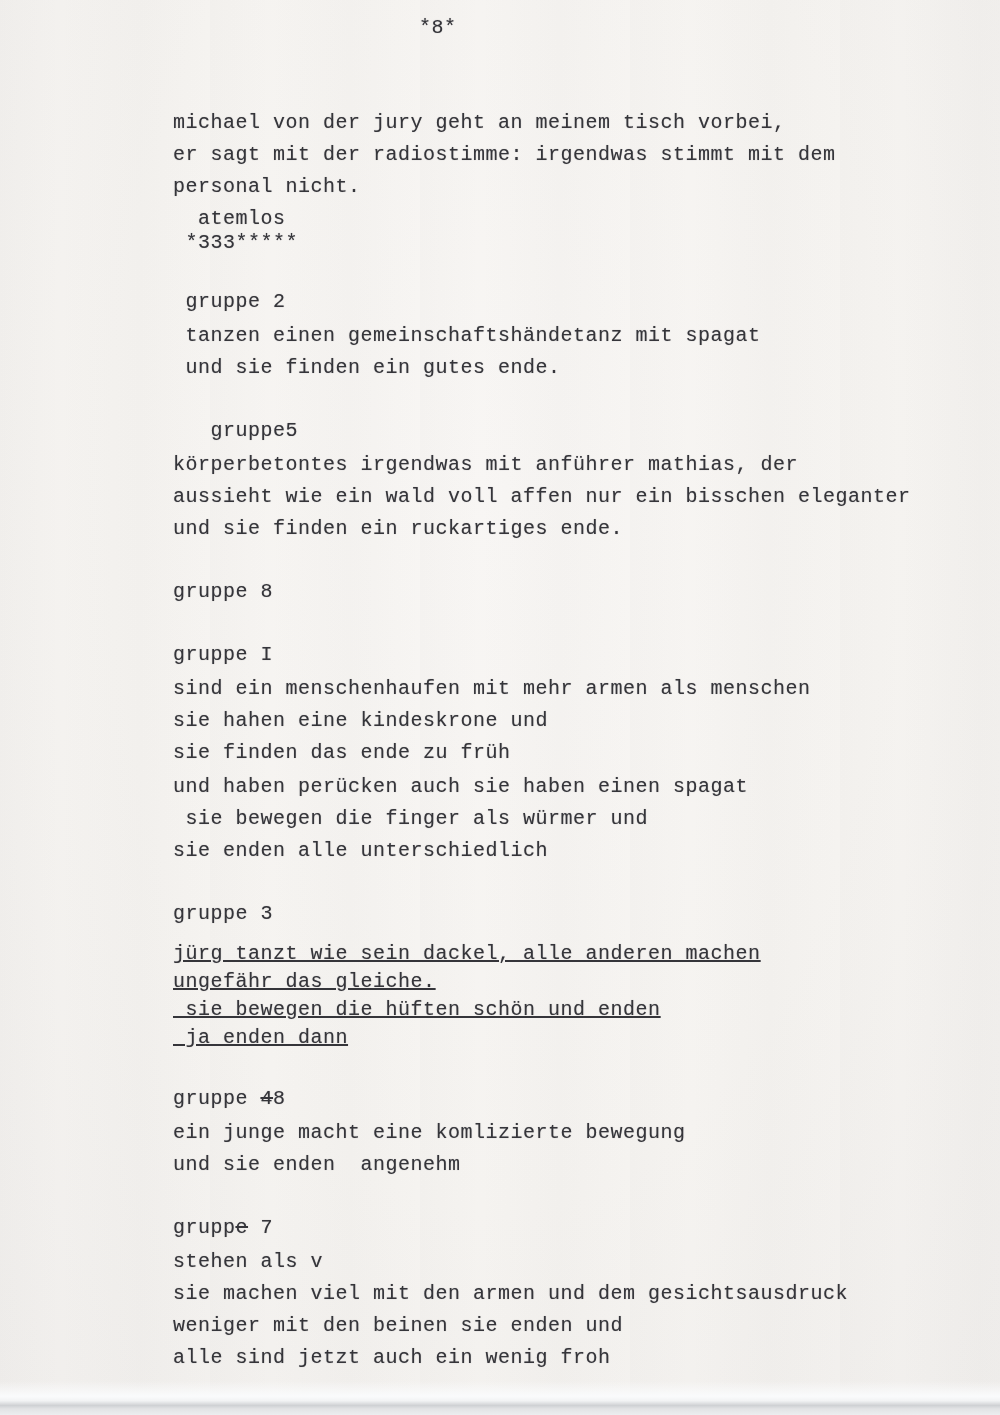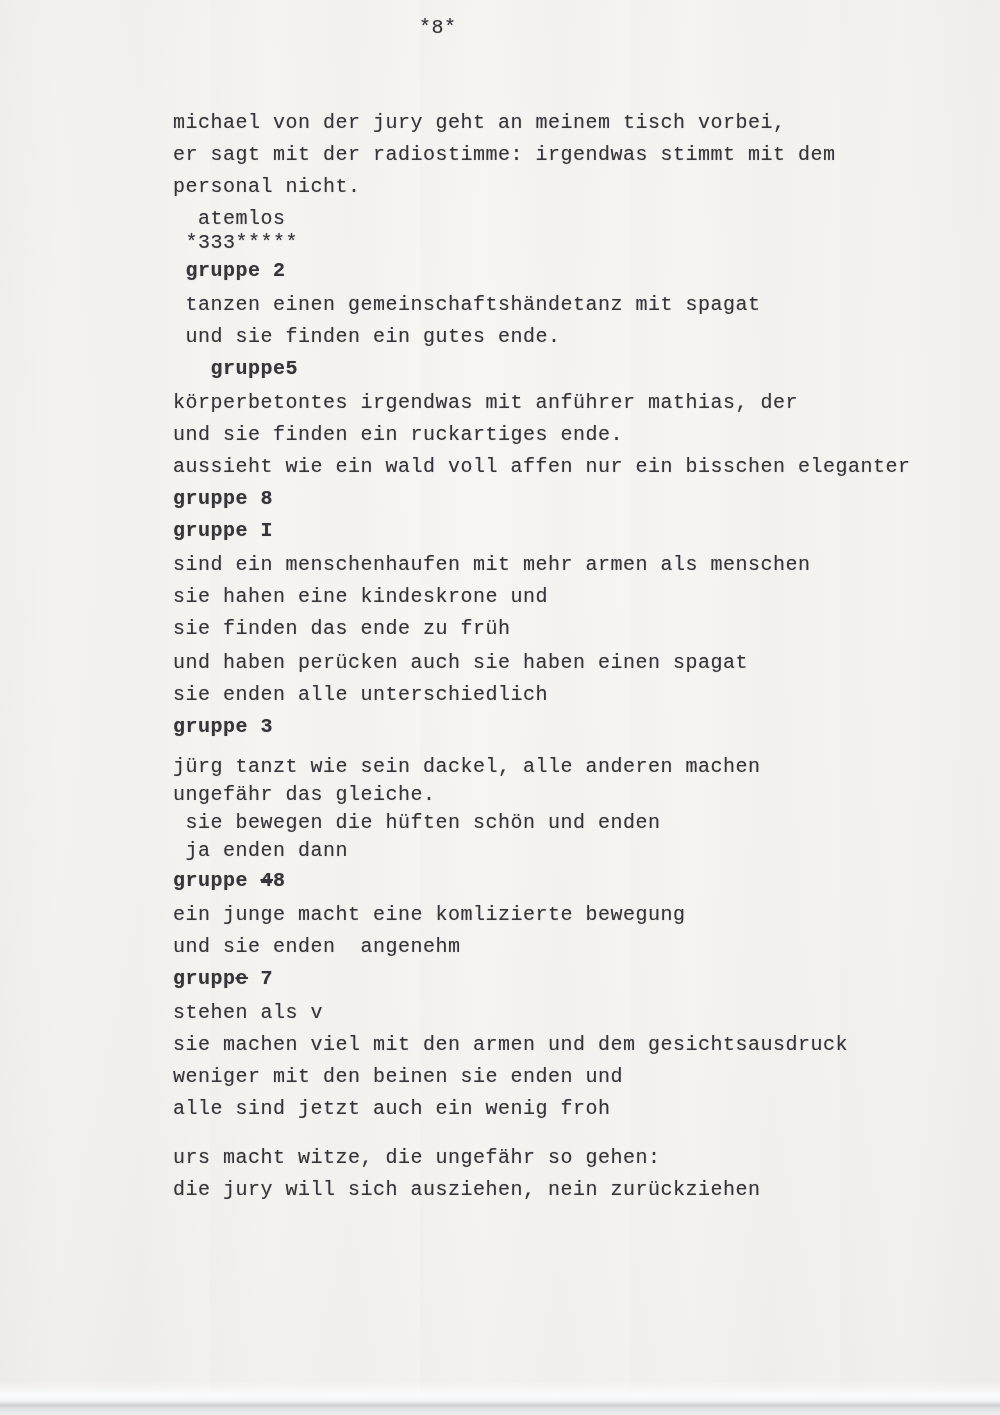--- a/index.html
+++ b/index.html
@@ -33,27 +33,27 @@
     white-space: pre;
   }
   .doc {
     position: absolute;
     left: 173px;
     top: 107px;
     width: 800px;
   }
   .block { margin: 0; }
   .line { white-space: pre; }
-  .block + .block.heading      { margin-top: 0; font-weight: bold; }
+  .block + .block.heading      { margin-top: 31px; }
   .block + .block.para         { margin-top: 2px; }
   .block + .block.para-tight   { margin-top: 10px; }
   .block + .block.para-spaced  { margin-top: 17px; }
   .block + .block.subtitle     { margin-top: 4px; }
   .subtitle   { line-height: 24px; }
-  .para-tight { line-height: 28px; }
+  .para-tight { line-height: 28px; text-decoration: underline; }
   .strike {
     text-decoration: line-through;
     text-decoration-thickness: 2px;
   }
   .page-bottom-edge {
     position: absolute;
     left: 0; right: 0; bottom: 0;
     height: 34px;
     pointer-events: none;
     background: linear-gradient(180deg,
@@ -86,36 +86,37 @@
       </div>
       <div class="block para">
         <div class="line"> tanzen einen gemeinschaftshändetanz mit spagat</div>
         <div class="line"> und sie finden ein gutes ende.</div>
       </div>
       <div class="block heading">
         <div class="line">   gruppe5</div>
       </div>
       <div class="block para">
         <div class="line">körperbetontes irgendwas mit anführer mathias, der</div>
+        <div class="line">aussieht wie ein wald voll affen nur ein bisschen eleganter</div>
         <div class="line">und sie finden ein ruckartiges ende.</div>
-        <div class="line">aussieht wie ein wald voll affen nur ein bisschen eleganter</div>
       </div>
       <div class="block heading">
         <div class="line">gruppe 8</div>
       </div>
       <div class="block heading">
         <div class="line">gruppe I</div>
       </div>
       <div class="block para">
         <div class="line">sind ein menschenhaufen mit mehr armen als menschen</div>
         <div class="line">sie hahen eine kindeskrone und</div>
         <div class="line">sie finden das ende zu früh</div>
       </div>
       <div class="block para">
         <div class="line">und haben perücken auch sie haben einen spagat</div>
+        <div class="line"> sie bewegen die finger als würmer und</div>
         <div class="line">sie enden alle unterschiedlich</div>
       </div>
       <div class="block heading">
         <div class="line">gruppe 3</div>
       </div>
       <div class="block para-tight">
         <div class="line">jürg tanzt wie sein dackel, alle anderen machen</div>
         <div class="line">ungefähr das gleiche.</div>
         <div class="line"> sie bewegen die hüften schön und enden</div>
         <div class="line"> ja enden dann</div>

